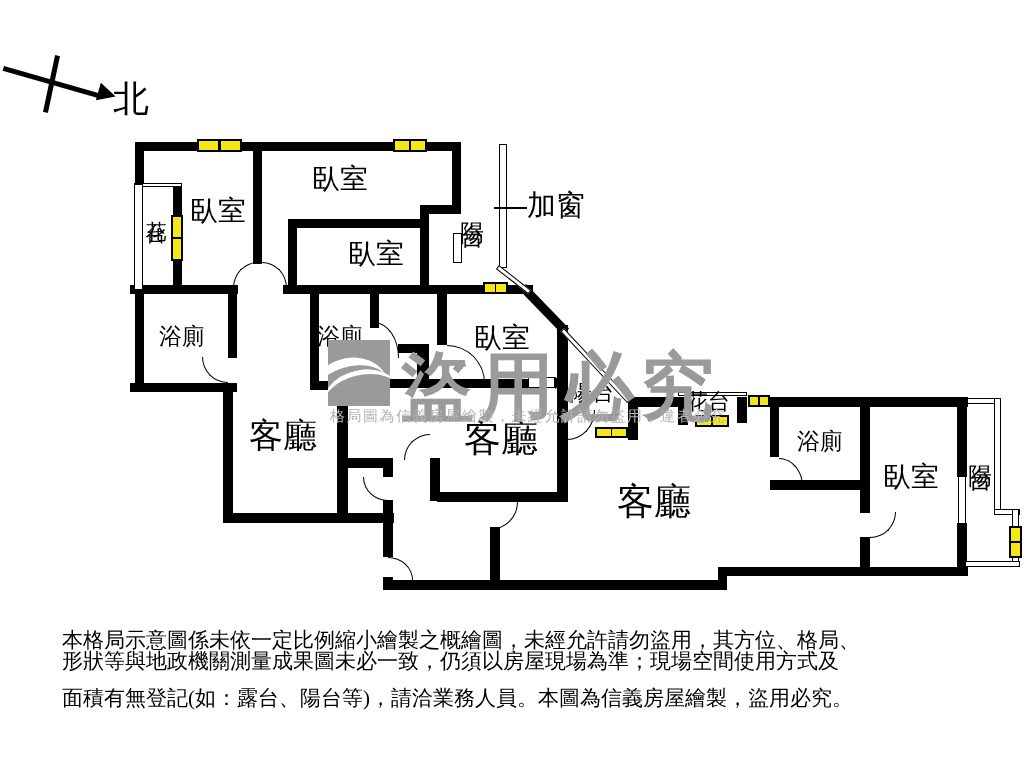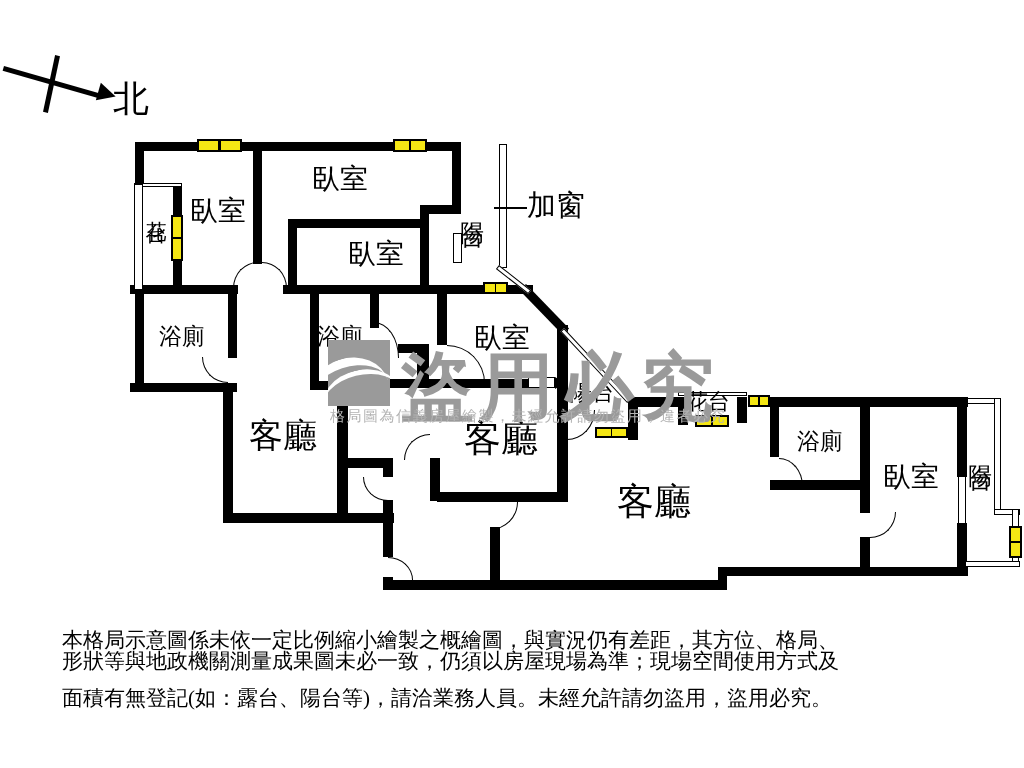--- a/index.html
+++ b/index.html
@@ -144,17 +144,17 @@
   <div class="lbl" style="left:527px;top:190px;font-size:29px;">加窗</div>
   <div class="w" style="left:494px;top:207px;width:33px;height:2px;"></div>
 
   <div class="abs" style="left:328px;top:340px;width:62px;height:66px;background:#9a9a9a;overflow:hidden;">
     <div style="position:absolute;left:-18px;top:18px;width:80px;height:60px;border-top:9px solid #fff;border-radius:50%;transform:rotate(-18deg);"></div>
     <div style="position:absolute;left:-6px;top:30px;width:80px;height:56px;border-top:5px solid #fff;border-radius:50%;transform:rotate(-14deg);"></div>
   </div>
   <div class="wm-big" style="left:400px;top:338px;">盜用必究</div>
   <div class="wm-small" style="left:330px;top:407px;">格局圖為信義房屋繪製，未經允許請勿盜用，違者必究</div>
 
-  <div class="disc" style="top:626px;">本格局示意圖係未依一定比例縮小繪製之概繪圖，與實況仍有差距，其方位、格局、</div>
+  <div class="disc" style="top:626px;">本格局示意圖係未依一定比例縮小繪製之概繪圖，未經允許請勿盜用，其方位、格局、</div>
   <div class="disc" style="top:647px;">形狀等與地政機關測量成果圖未必一致，仍須以房屋現場為準；現場空間使用方式及</div>
-  <div class="disc" style="top:684px;">面積有無登記(如：露台、陽台等)，請洽業務人員。未經允許請勿盜用，盜用必究。</div>
+  <div class="disc" style="top:684px;">面積有無登記(如：露台、陽台等)，請洽業務人員。本圖為信義房屋繪製，盜用必究。</div>
 
 </div>
 
 </body></html>

